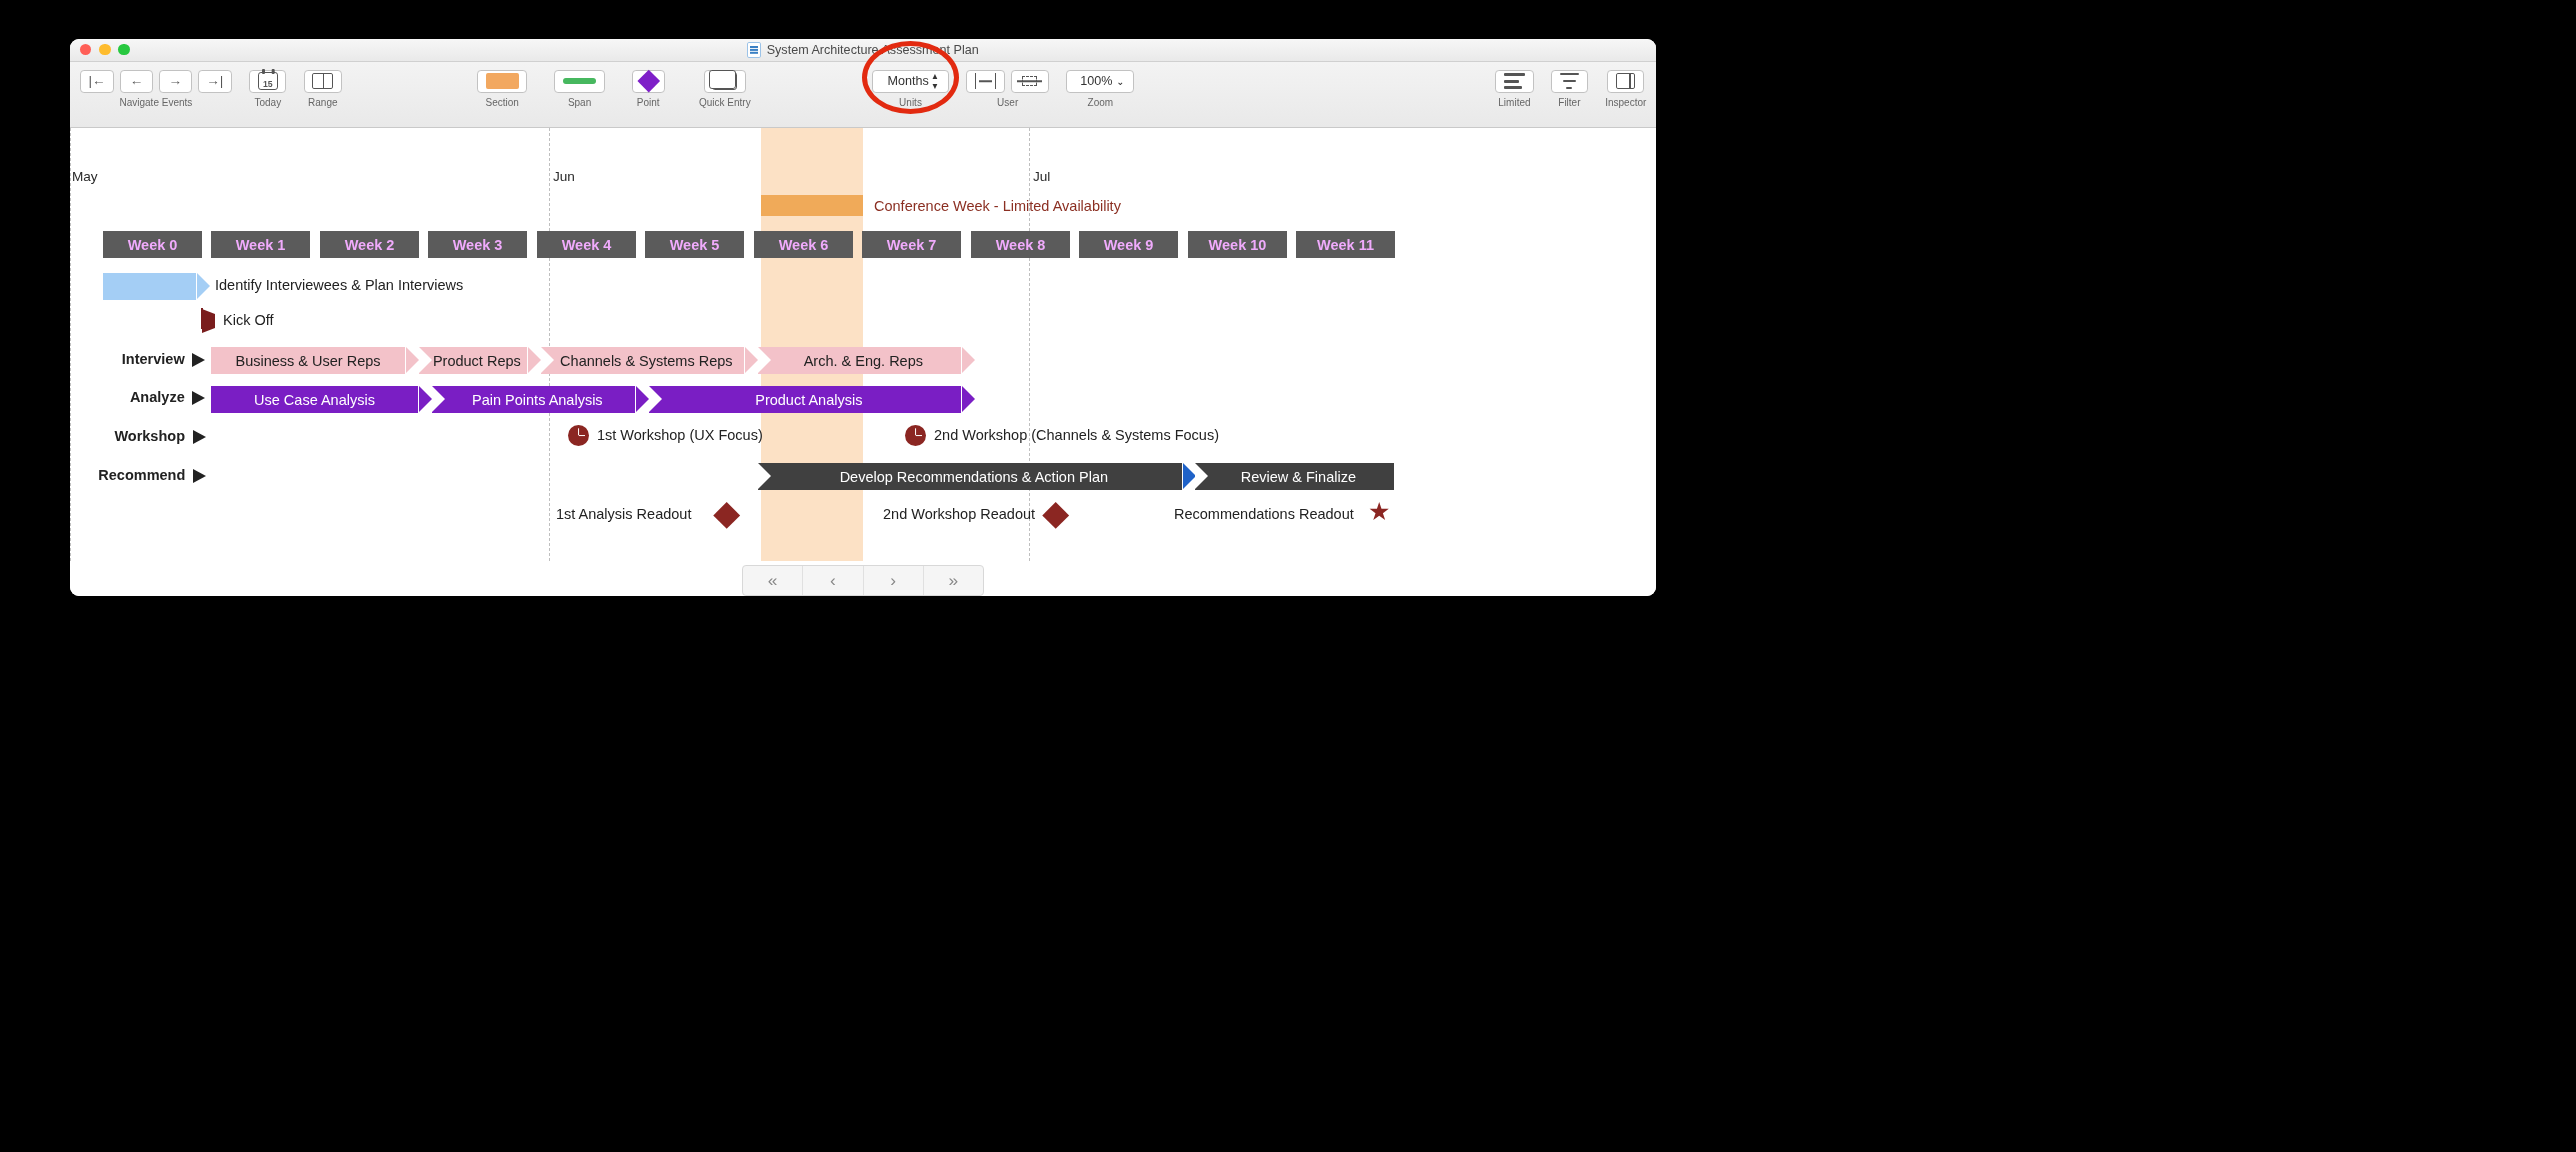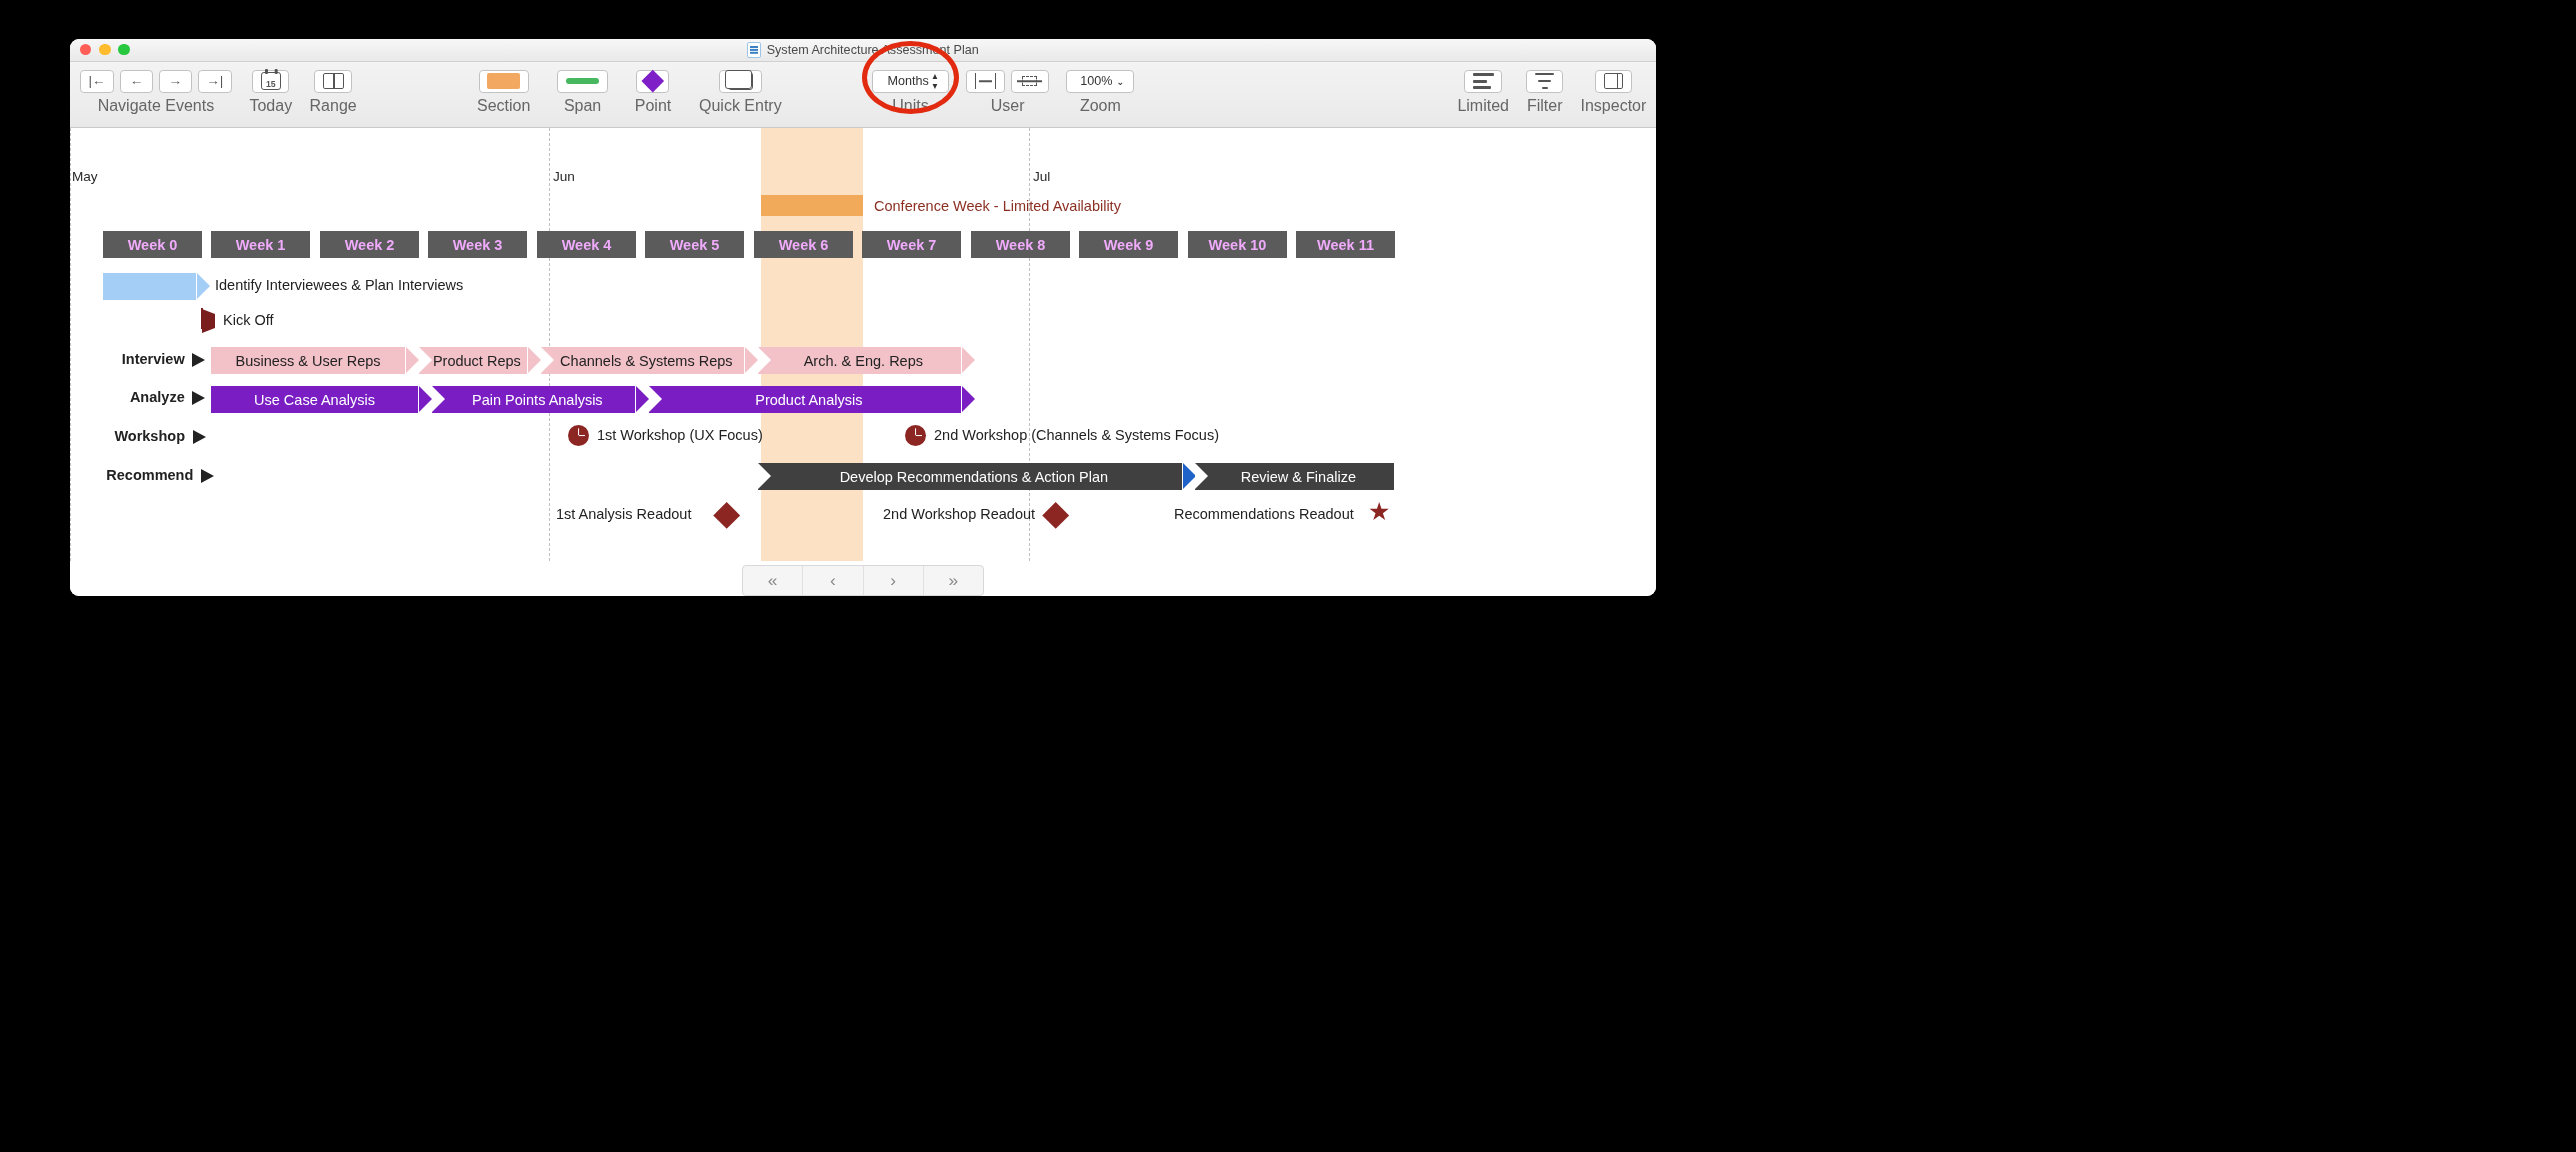--- a/index.html
+++ b/index.html
@@ -64,21 +64,21 @@
     min-width: 33px;
     padding: 0 7.7px;
     background: #fff;
     border: 1px solid #c2c2c2;
     border-radius: 3.9px;
     display:flex; align-items:center; justify-content:center;
     color:#555;
     font-size: 11.6px;
     cursor: default;
   }
-  .tb-lbl { font-size: 16px; color: #666; }
+  .tb-lbl { font-size: 10px; color: #666; }
   .nav-icon { font-size: 13.6px; line-height: 1; }
   .calendar-icon {
     width: 19.4px; height: 17.4px; border: 1.5px solid #555; border-radius: 2.9px; position: relative;
     display:flex; align-items:flex-end; justify-content:center; font-size:8.7px; color:#555; font-weight:600;
   }
   .calendar-icon::before {
     content:""; position:absolute; top:-4.8px; left:2.9px; width:2.9px; height:5.8px; background:#555; border-radius:1px;
     box-shadow: 9.7px 0 0 #555;
   }
   .range-icon {
@@ -413,21 +413,21 @@
     <div class="label-after" style="left:145px; top:149px;">Identify Interviewees &amp; Plan Interviews</div>
 
     <div style="position:absolute; left:132px; top:186px;">
       <span class="flag"></span>
     </div>
     <div class="label-after" style="left:153px; top:184px;">Kick Off</div>
 
     <div class="row-label" style="left:19.4px; top:223px; width:116px;"><span>Interview</span><span class="play"></span></div>
     <div class="row-label" style="left:19.4px; top:261px; width:116px;"><span>Analyze</span><span class="play"></span></div>
     <div class="row-label" style="left:9.7px; top:300px; width:126px;"><span>Workshop</span><span class="play"></span></div>
-    <div class="row-label" style="left:8px;  top:339px; width:136px;"><span>Recommend</span><span class="play"></span></div>
+    <div class="row-label" style="left:0px;  top:339px; width:136px;"><span>Recommend</span><span class="play"></span></div>
 
     <div class="bar pink chev-r" style="left:141px; width:194px; top:219px;">
         <span>Business &amp; User Reps</span>
       </div>
     <div class="bar pink chev-r notch" style="left:349px; width:108px; top:219px;">
         <span style="padding-left:7.7px">Product Reps</span>
       </div>
     <div class="bar pink chev-r notch" style="left:471px; width:203px; top:219px;">
         <span style="padding-left:7.7px">Channels &amp; Systems Reps</span>
       </div>

